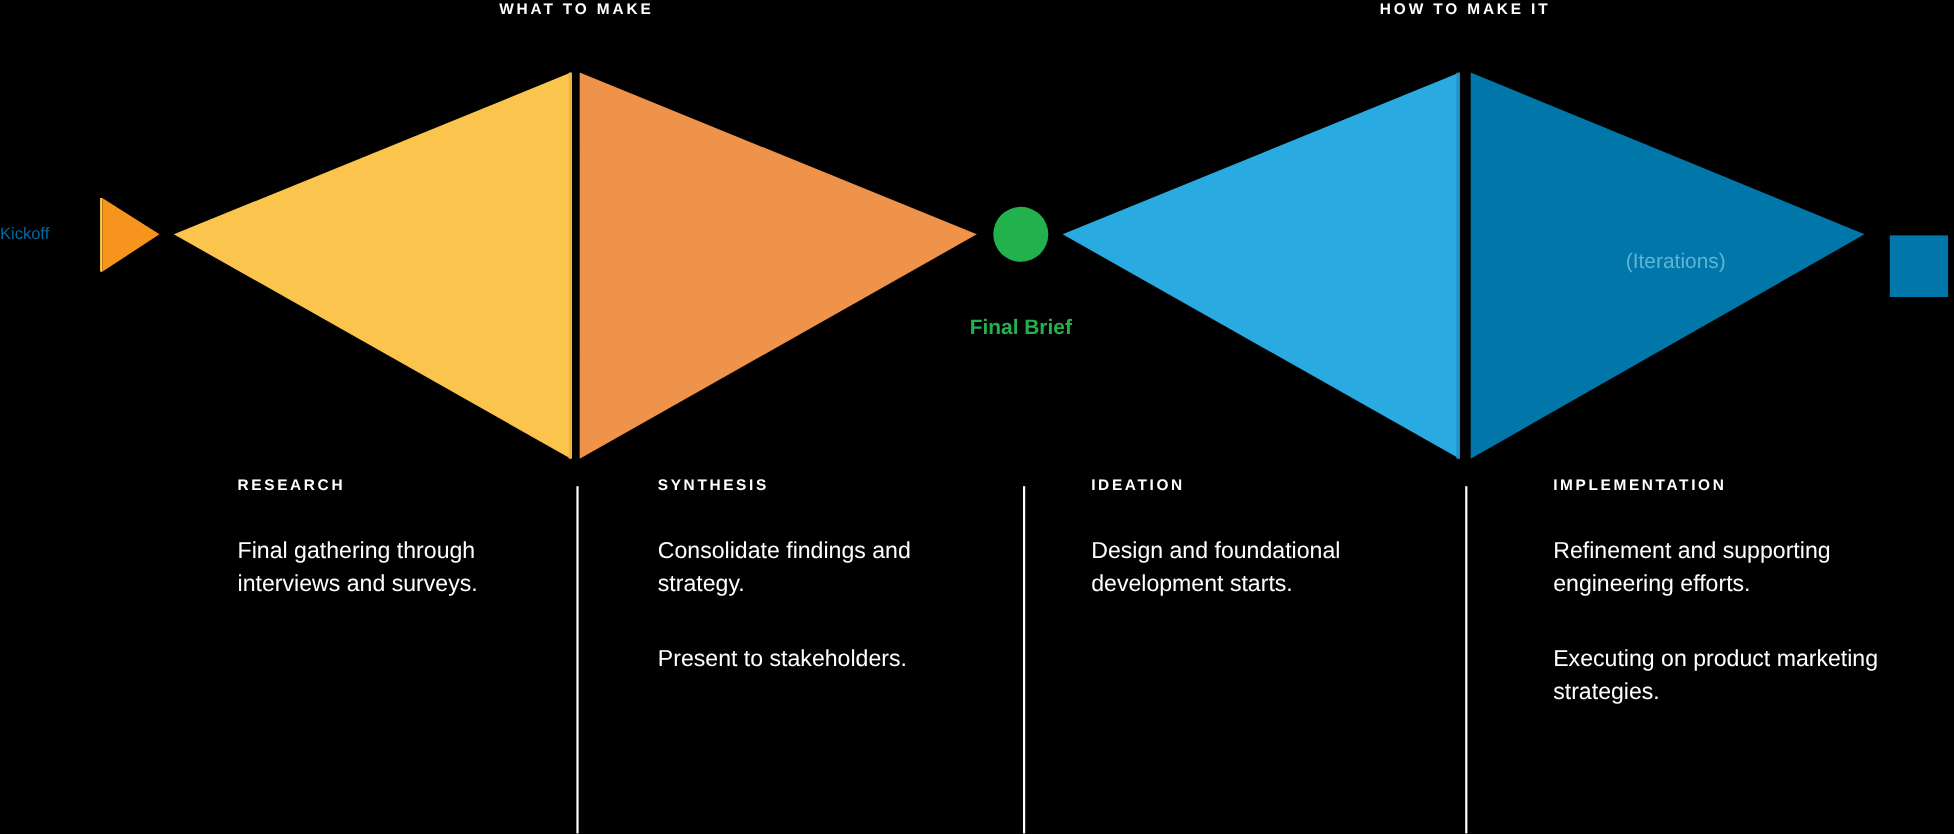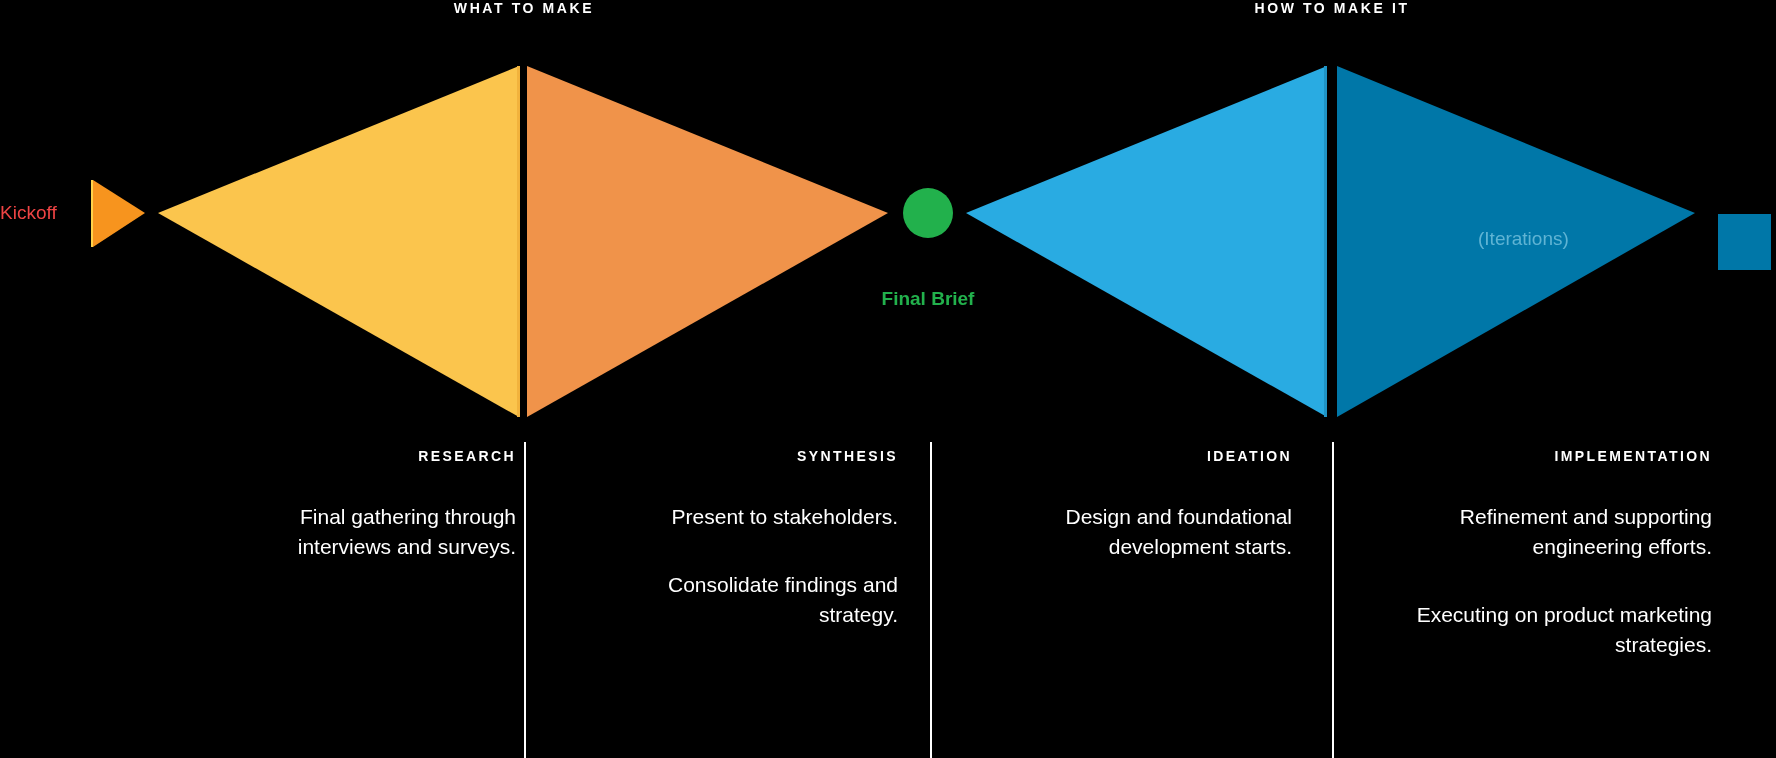--- a/index.html
+++ b/index.html
@@ -29,22 +29,22 @@
     transform: translateX(-50%);
   }
   #phase-header-0 { left: 524px; }
   #phase-header-1 { left: 1332px; text-align: right; }
 
   
   #kickoff-label {
     position: absolute;
     left: 0px;
     top: 199px;
-    color: #ef4444;
-    font-size: 19px;
+    color: #0369a1;
+    font-size: 15px;
     line-height: 28px;
     white-space: nowrap;
   }
   #kickoff-edge {
     position: absolute;
     left: 91px;
     top: 180px;
     width: 2px;
     height: 67px;
     background: #ffd24a;
@@ -161,23 +161,22 @@
     height: 316px;
     background: #ffffff;
   }
   #divider-0 { left: 524px; }
   #divider-1 { left: 930px; }
   #divider-2 { left: 1332px; }
 
   
   .column {
     position: absolute;
-    top: 448px;
+    top: 432px;
     width: 300px;
-    text-align: right;
   }
   #column-0 { left: 216px; }
   #column-1 { left: 598px; }
   #column-2 { left: 992px; }
   #column-3 { left: 1412px; }
 
   .column-title {
     color: #ffffff;
     font-size: 14px;
     font-weight: bold;
@@ -222,22 +221,22 @@
   <div class="divider" id="divider-1"></div>
   <div class="divider" id="divider-2"></div>
 
   <div class="column" id="column-0">
     <div class="column-title">RESEARCH</div>
     <div class="column-para">Final gathering through interviews and surveys.</div>
   </div>
 
   <div class="column" id="column-1">
     <div class="column-title">SYNTHESIS</div>
+    <div class="column-para">Consolidate findings and strategy.</div>
     <div class="column-para">Present to stakeholders.</div>
-    <div class="column-para">Consolidate findings and strategy.</div>
   </div>
 
   <div class="column" id="column-2">
     <div class="column-title">IDEATION</div>
     <div class="column-para">Design and foundational development starts.</div>
   </div>
 
   <div class="column" id="column-3">
     <div class="column-title">IMPLEMENTATION</div>
     <div class="column-para">Refinement and supporting engineering efforts.</div>

